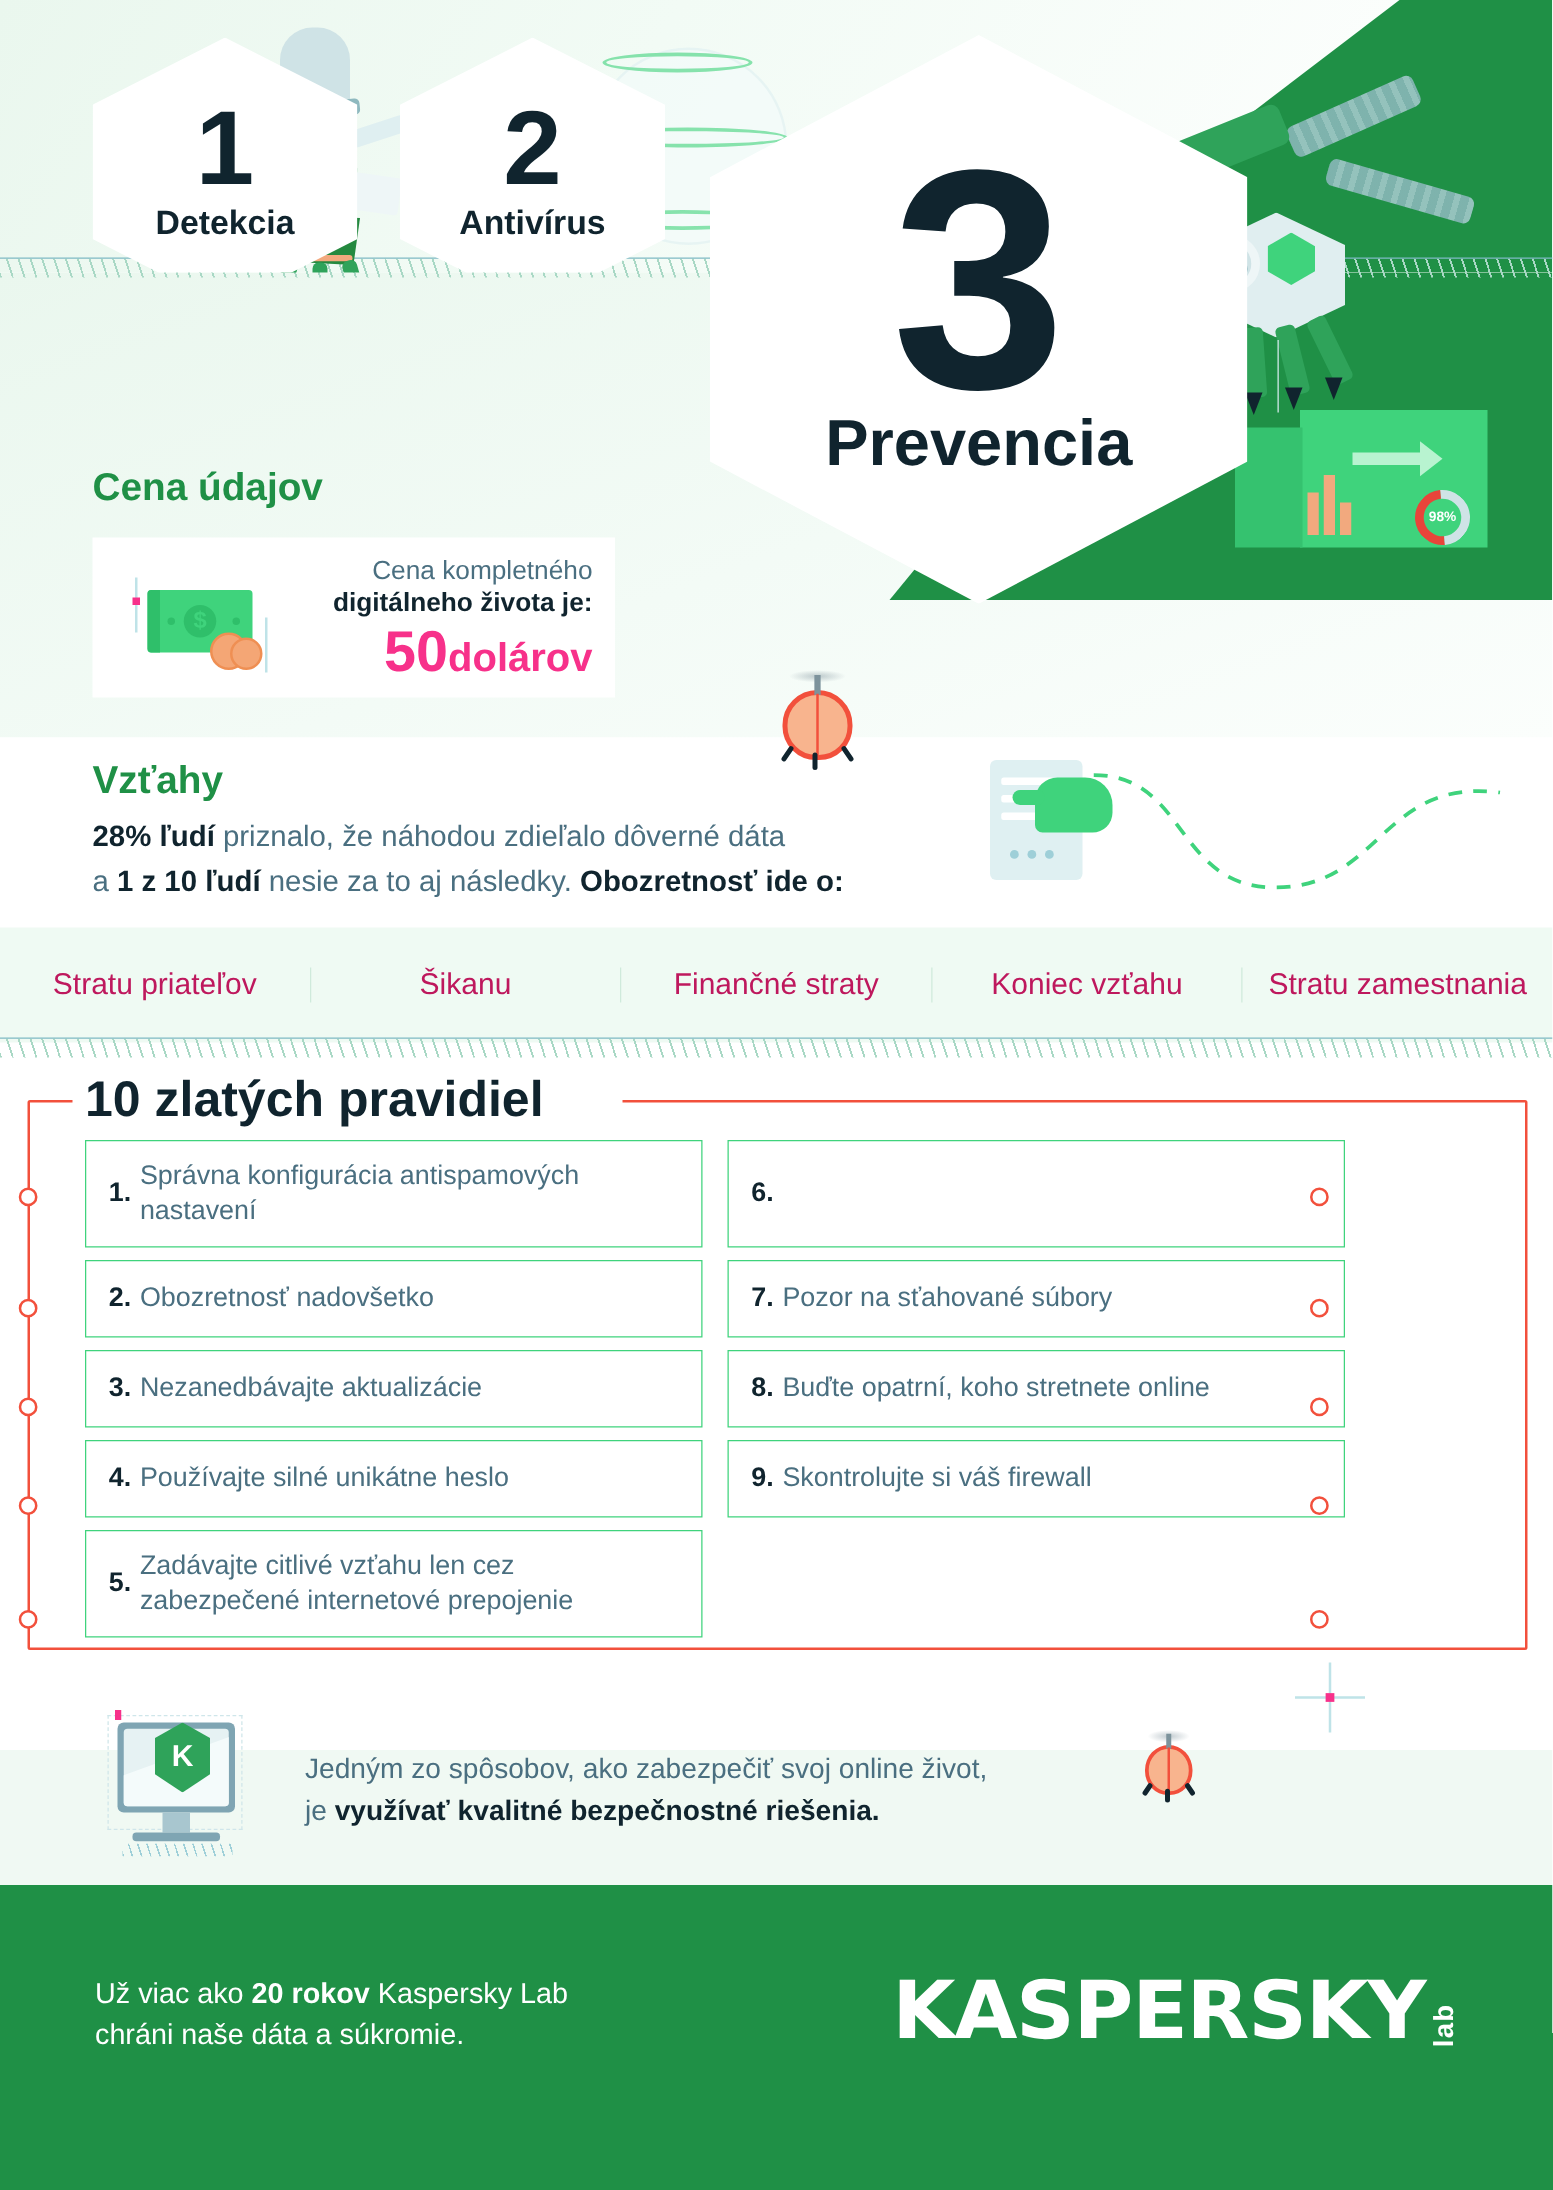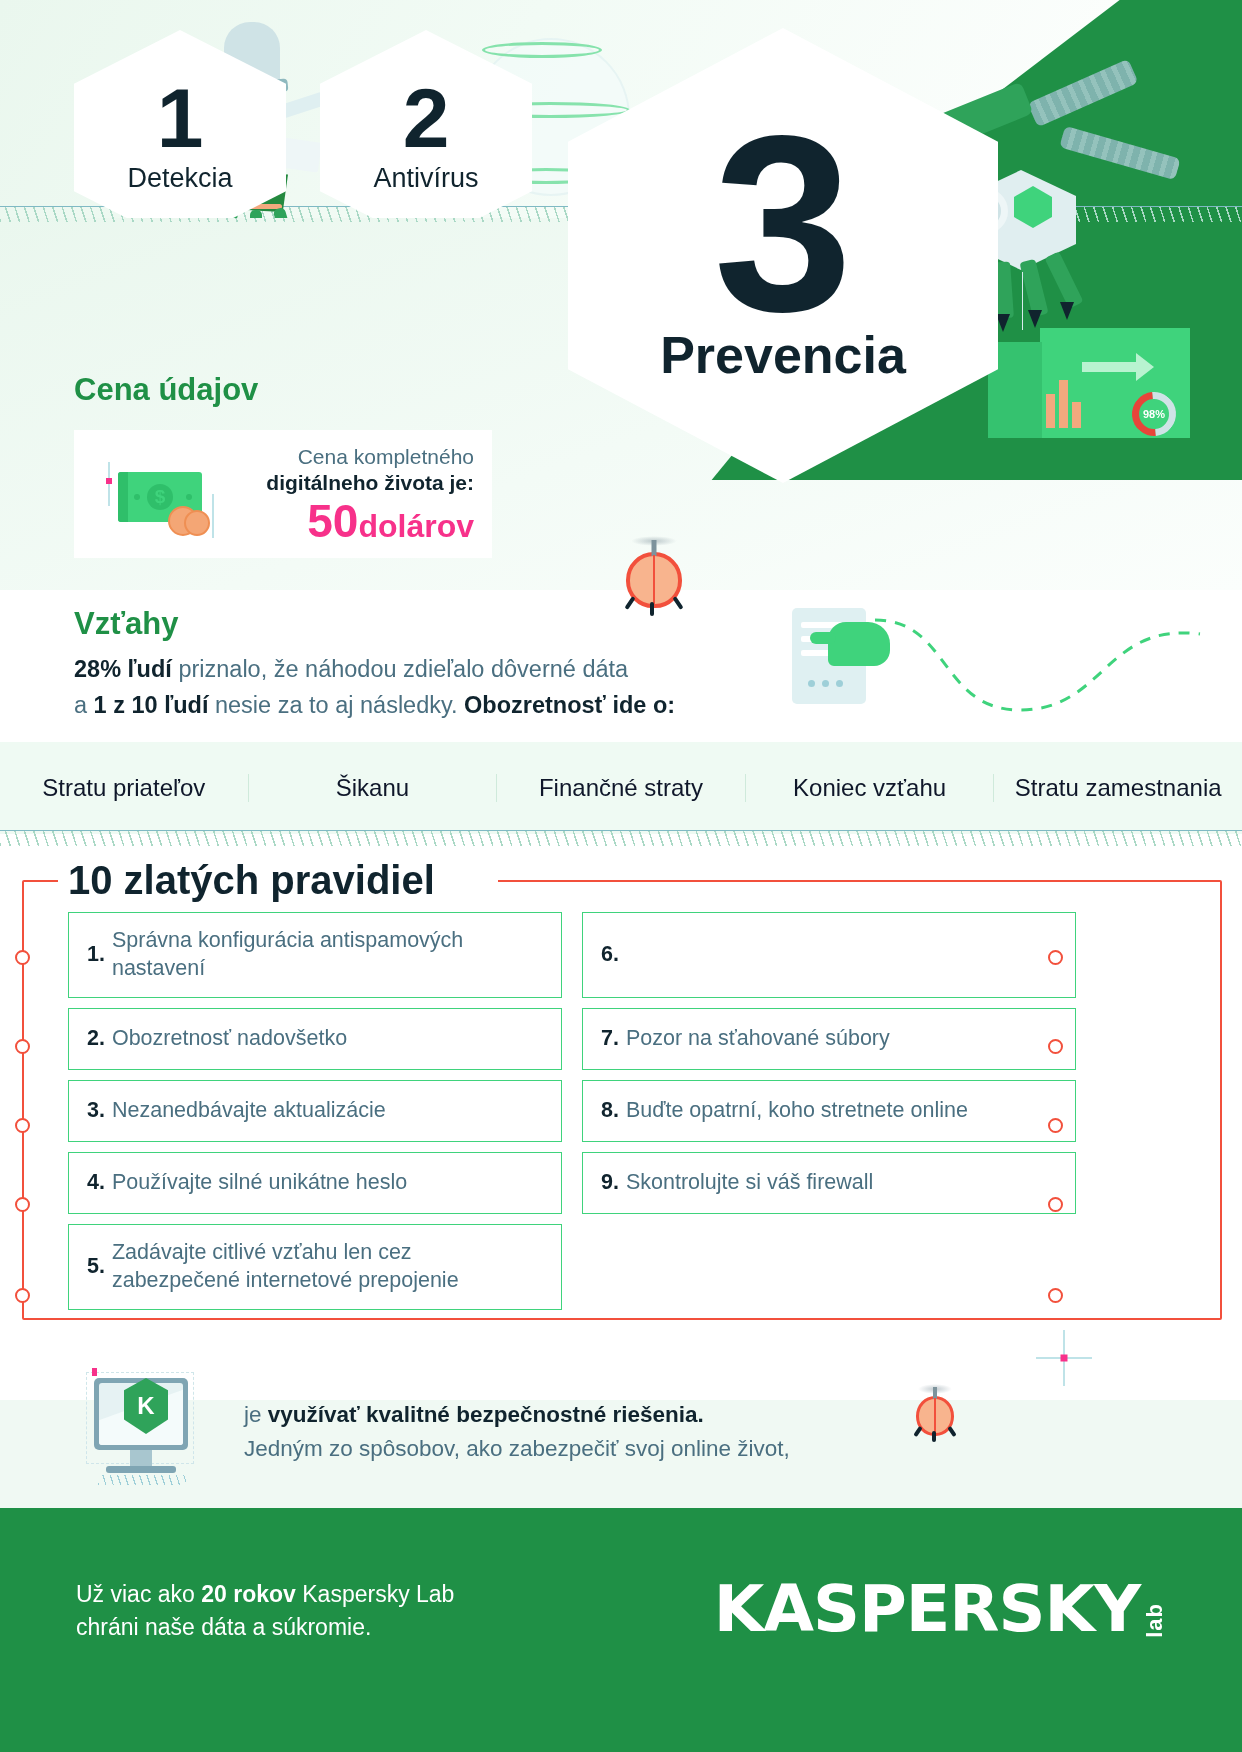--- a/index.html
+++ b/index.html
@@ -35,21 +35,21 @@
     background: #ffffff;
     clip-path: polygon(50% 0%, 100% 25%, 100% 75%, 50% 100%, 0% 75%, 0% 25%);
     display: flex; flex-direction: column;
     align-items: center; justify-content: center;
     z-index: 6;
   }
   .hex .num {
     font-weight: 700; color: #10242e; line-height: .9;
   }
   .hex .cap {
-    font-weight: 400; color: #10242e;
+    font-weight: 700; color: #10242e;
   }
   #hex1 { left: 74px; top: 30px; width: 212px; height: 215px; }
   #hex2 { left: 320px; top: 30px; width: 212px; height: 215px; }
   #hex1 .num, #hex2 .num { font-size: 84px; }
   #hex1 .cap, #hex2 .cap { font-size: 27px; margin-top: 6px; }
 
   
   #hex3 {
     position: absolute; left: 568px; top: 28px;
     width: 430px; height: 455px;
@@ -142,21 +142,21 @@
 
   
   .cons-row {
     position: absolute; left: 0; top: 742px;
     width: 1242px; height: 92px;
     background: #effaf3;
     display: flex; align-items: center;
   }
   .cons-cell {
     flex: 1; text-align: center;
-    font-size: 24px; line-height: 1.2; color: #0f172a;
+    font-size: 24px; line-height: 1.2; color: #be185d;
     border-right: 1.5px solid #cfeadb; padding: 0 6px;
   }
   .cons-cell:last-child { border-right: none; }
 
   
   .rules-wrap { position: absolute; left: 0; top: 850px; width: 1242px; height: 520px; background:#fff;}
   h2.rules-title {
     position: absolute; left: 68px; top: 858px;
     font-size: 40px; font-weight: 700; color: #10242e; background:#fff;
     padding: 0 16px 0 0; z-index: 5;
@@ -539,24 +539,24 @@
         </div>
       </div>
     <div class="k-shield">
       <span>K</span>
     </div>
     <div class="mon-stand"></div>
     <div class="mon-base"></div>
     <div class="mon-hatch"></div>
   </div>
   <div class="callout-text">
+    <div>Jedným zo spôsobov, ako zabezpečiť svoj online život,</div>
     <div>
       <span>je </span><b>využívať kvalitné bezpečnostné riešenia.</b>
     </div>
-    <div>Jedným zo spôsobov, ako zabezpečiť svoj online život,</div>
   </div>
   <div class="bug" style="left:916px; top:1396px; width:38px; height:40px;">
     <div class="rotor" style="width:34px; top:-12px;"></div>
       <div class="mast" style="height:12px; top:-9px; width:4px;"></div>
     <div class="body" style="border-width:3px;"></div>
       <div class="split"></div>
     <div class="leg" style="left:0px; top:30px; height:11px; transform:rotate(34deg);"></div>
     <div class="leg" style="left:16px; top:35px; height:11px;"></div>
     <div class="leg" style="right:0px; top:30px; height:11px; transform:rotate(-34deg);"></div>
   </div>

